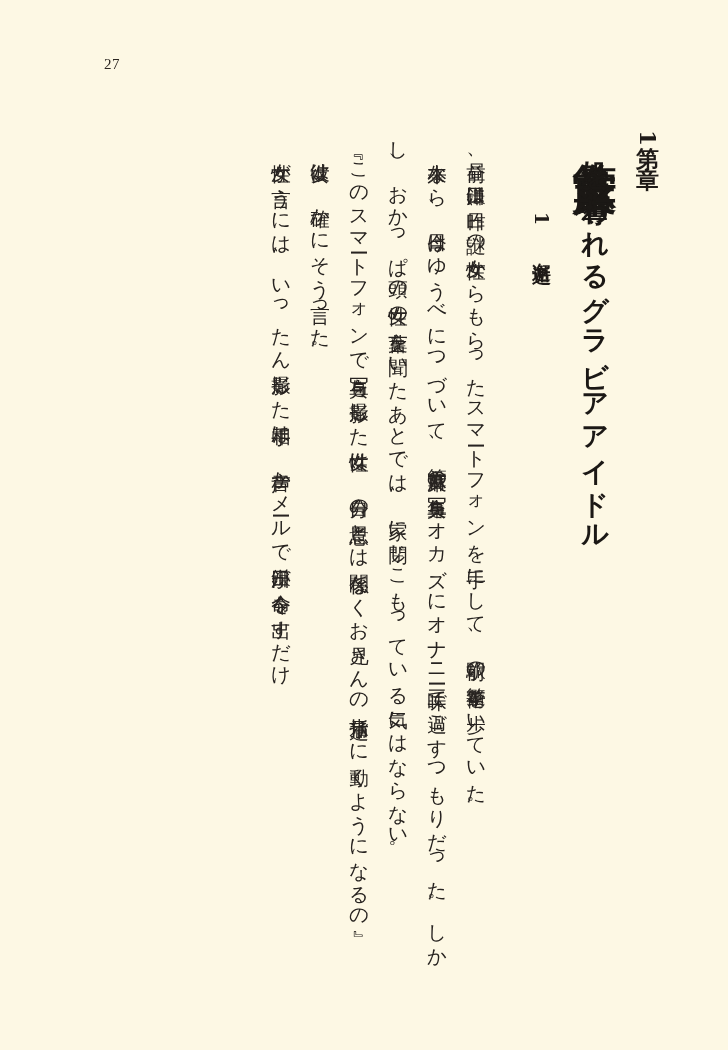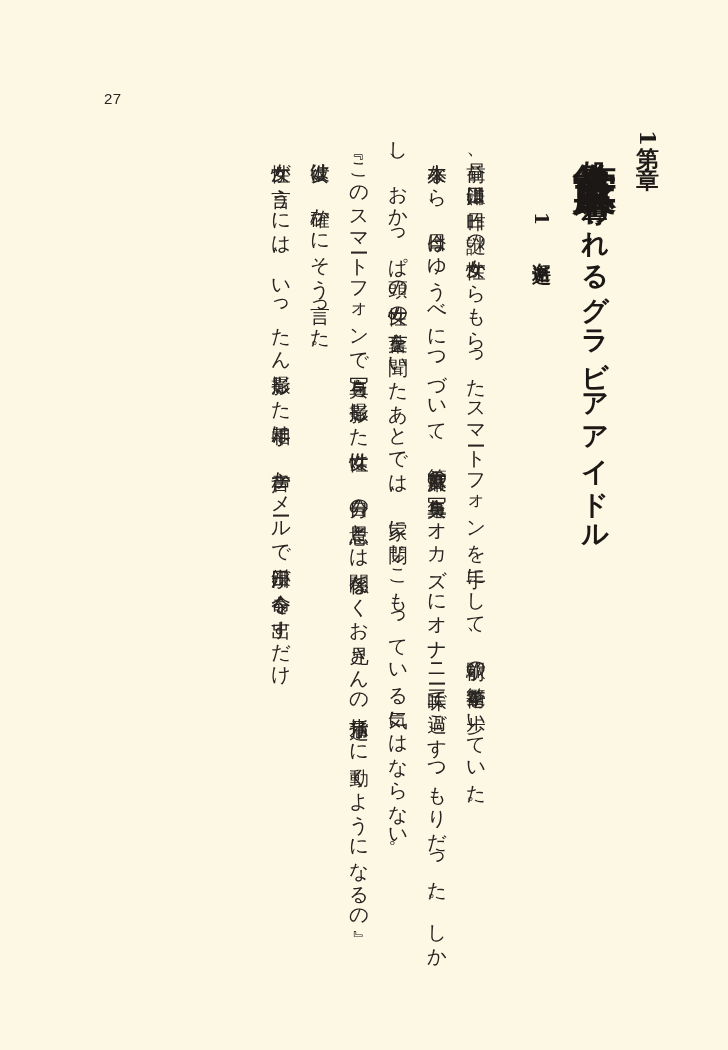--- a/index.html
+++ b/index.html
@@ -20,22 +20,21 @@
     height: 1050px;
     box-sizing: border-box;
   }
   .folio {
     position: absolute;
     left: 104px;
     top: 56px;
     font-size: 15px;
     letter-spacing: 0.5px;
     color: #2b2622;
-    font-family: Liberation Sans, sans-serif;
-    margin-top: 34px;
+    font-family: Liberation Serif, serif;
   }
   
   .vtext {
     position: absolute;
     top: 128px;
     right: 64px;
     height: 830px;
     writing-mode: vertical-rl;
     -webkit-writing-mode: vertical-rl;
     text-orientation: mixed;

